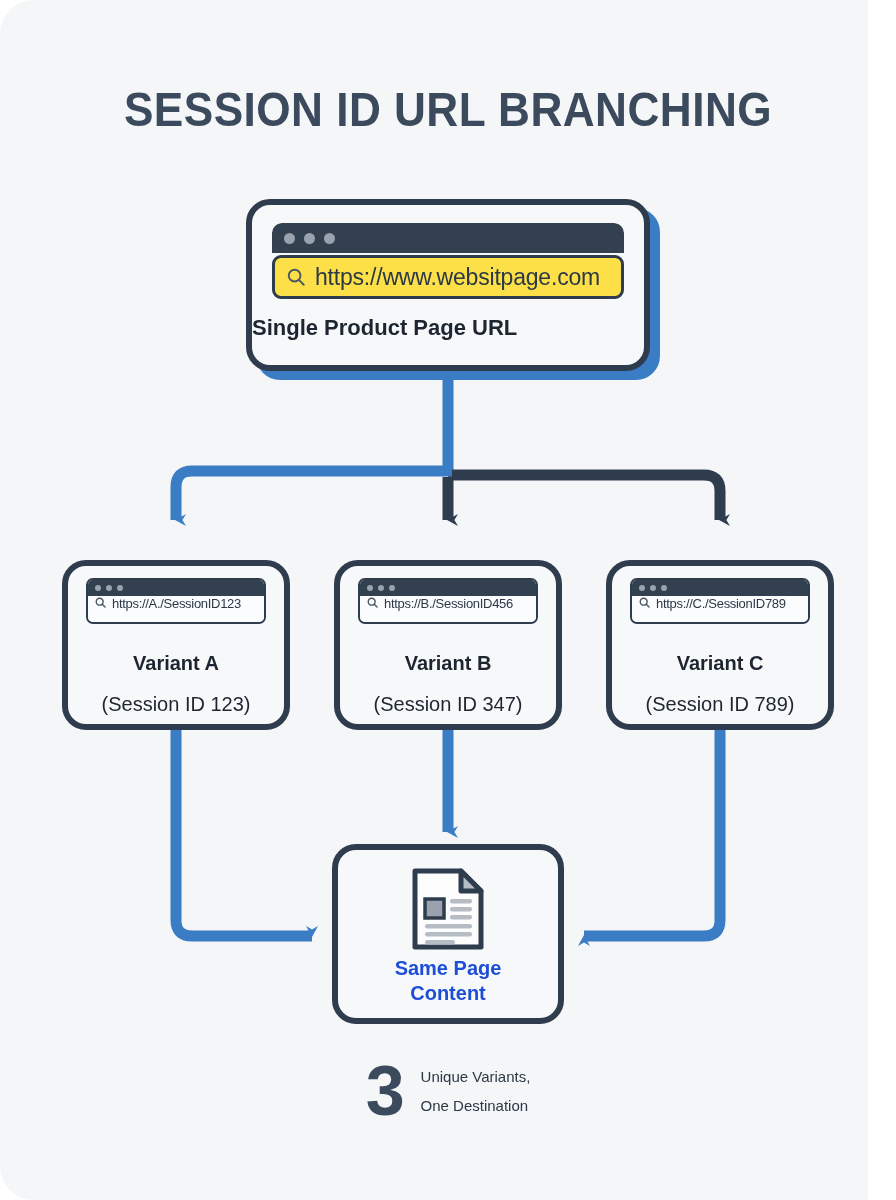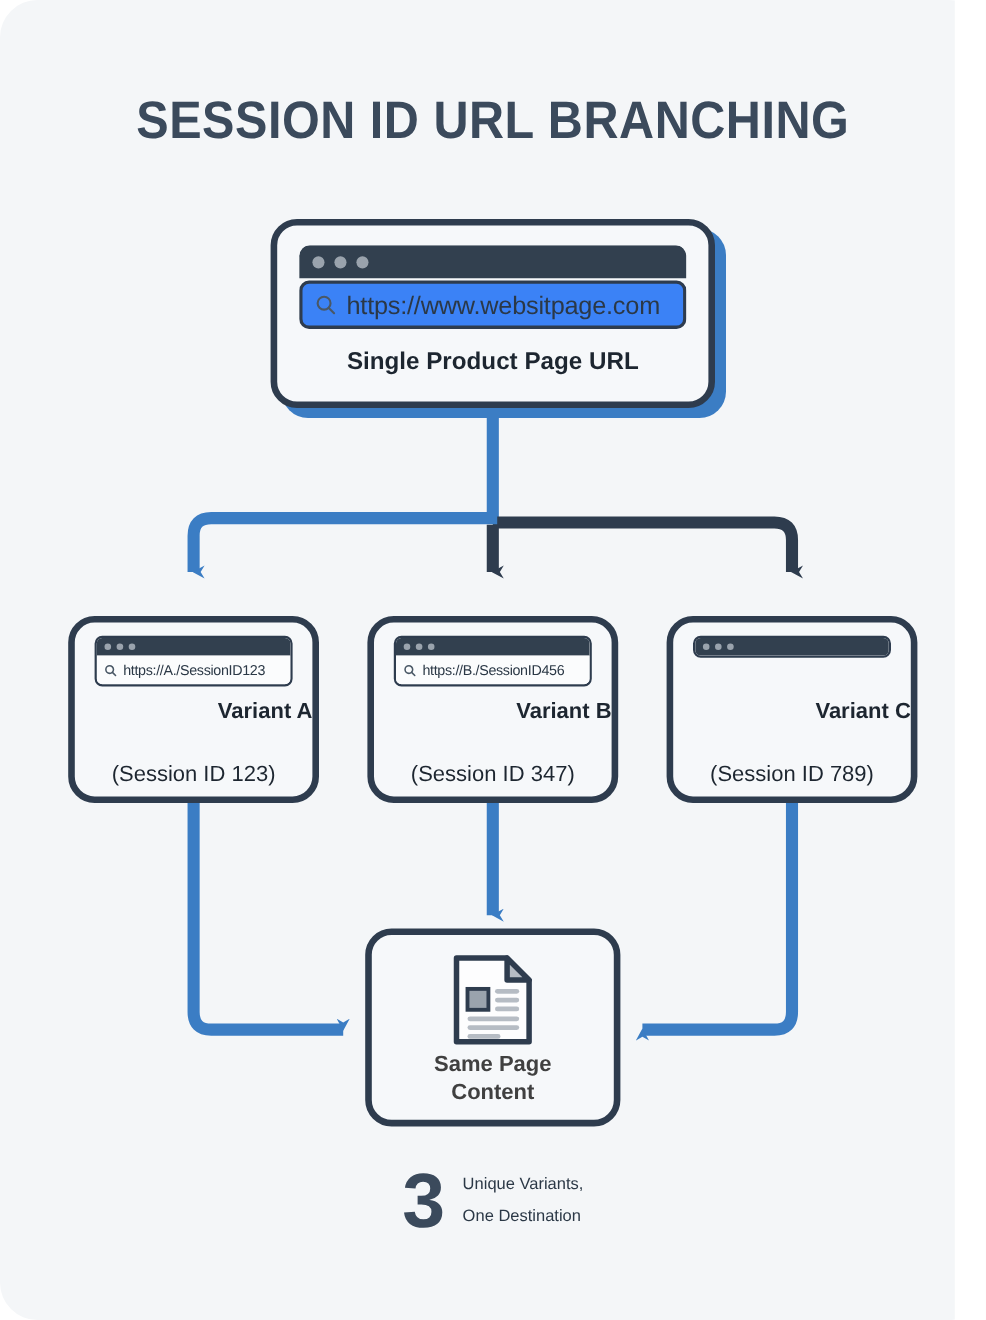--- a/index.html
+++ b/index.html
@@ -87,41 +87,40 @@
   }
   .dot {
     width: 11px;
     height: 11px;
     border-radius: 50%;
     background: #9aa3ad;
   }
   #hero-urlbar {
     margin-top: 2px;
     height: 44px;
-    background: #3b82f6;
+    background: #fde047;
     border: 3px solid #2e3c4e;
     border-radius: 9px;
     box-sizing: border-box;
     display: flex;
     align-items: center;
     padding-left: 10px;
     gap: 8px;
   }
   #hero-url-text {
     font-size: 23px;
     color: #2b3846;
     letter-spacing: -0.2px;
     white-space: nowrap;
   }
   #hero-label {
     position: absolute;
     left: 0;
     top: 110px;
     width: 100%;
-    text-align: center;
     font-size: 22px;
     font-weight: 700;
     color: #1d2630;
   }
   
   .vcard {
     top: 560px;
     width: 228px;
     height: 170px;
   }
@@ -149,36 +148,35 @@
   .vdot {
     width: 6px;
     height: 6px;
     border-radius: 50%;
     background: #9aa3ad;
   }
   .vurlbar {
     height: 26px;
     background: #fbfcfd;
     display: flex;
-    align-items: center;
     padding-left: 6px;
     gap: 5px;
   }
   .vurl-text {
     font-size: 13px;
     color: #2b3846;
     letter-spacing: -0.3px;
     white-space: nowrap;
   }
   .vname {
     position: absolute;
     left: 0;
-    top: 70px;
+    top: 86px;
     width: 100%;
-    text-align: right;
+    text-align: center;
     font-size: 20px;
     font-weight: 700;
     color: #1d2630;
   }
   .vsession {
     position: absolute;
     left: 0;
     top: 98px;
     width: 100%;
     text-align: center;
@@ -201,21 +199,21 @@
   }
   #dest-label {
     position: absolute;
     left: 0;
     top: 106px;
     width: 100%;
     text-align: center;
     font-size: 20px;
     font-weight: 700;
     line-height: 25px;
-    color: #404040;
+    color: #1d4ed8;
   }
   
   #footer {
     position: absolute;
     left: 0;
     top: 1056px;
     width: 896px;
     display: flex;
     justify-content: center;
     align-items: center;
@@ -336,20 +334,27 @@
     <div class="vname">Variant B</div>
     <div class="vsession">(Session ID 347)</div>
   </div>
 
   <div id="vcard-2" class="card vcard">
     <div class="vbrowser">
       <div class="vtitlebar">
         <span class="vdot"></span>
         <span class="vdot"></span>
         <span class="vdot"></span>
+      </div>
+      <div class="vurlbar">
+        <svg width="13" height="13" viewBox="0 0 24 24">
+          <circle cx="10.5" cy="10.5" r="6.4" fill="none" stroke="#4a5866" stroke-width="2.6"></circle>
+          <line x1="15.2" y1="15.2" x2="20.4" y2="20.4" stroke="#4a5866" stroke-width="2.6" stroke-linecap="round"></line>
+        </svg>
+        <span class="vurl-text">https://C./SessionID789</span>
       </div>
     </div>
     <div class="vname">Variant C</div>
     <div class="vsession">(Session ID 789)</div>
   </div>
 
   <div id="dest-card" class="card">
     <svg id="doc-icon" width="78" height="86" viewBox="0 0 78 86">
       <path d="M6,5 H52 L72,25 V81 H6 Z" fill="#fdfdfe" stroke="#2e3c4e" stroke-width="5" stroke-linejoin="round"></path>
       <path d="M52,5 L72,25 H52 Z" fill="#b6bcc4" stroke="#2e3c4e" stroke-width="5" stroke-linejoin="round"></path>

